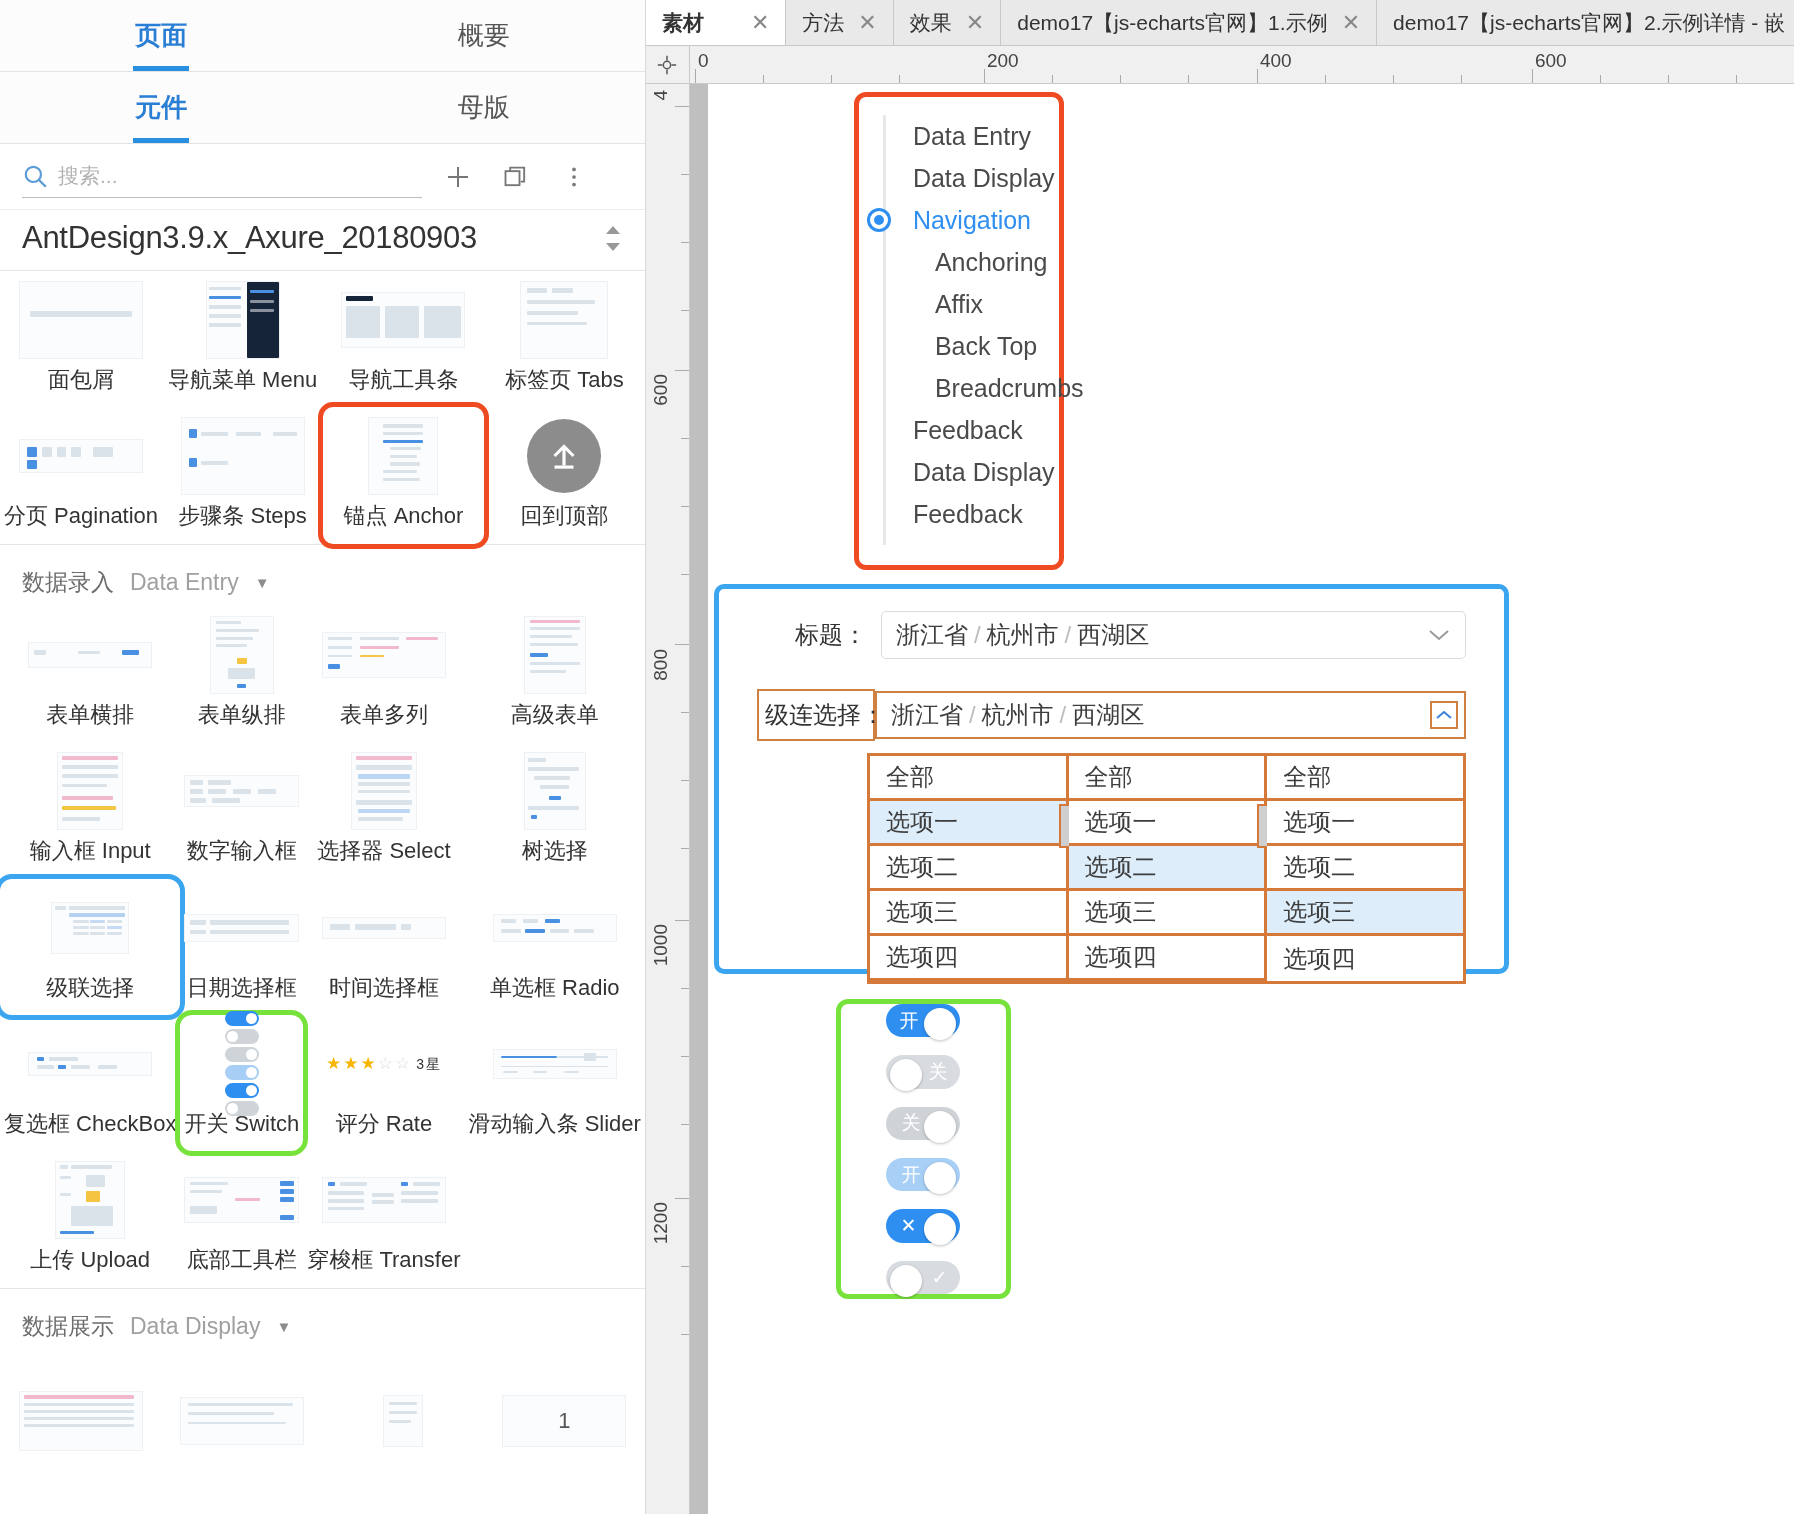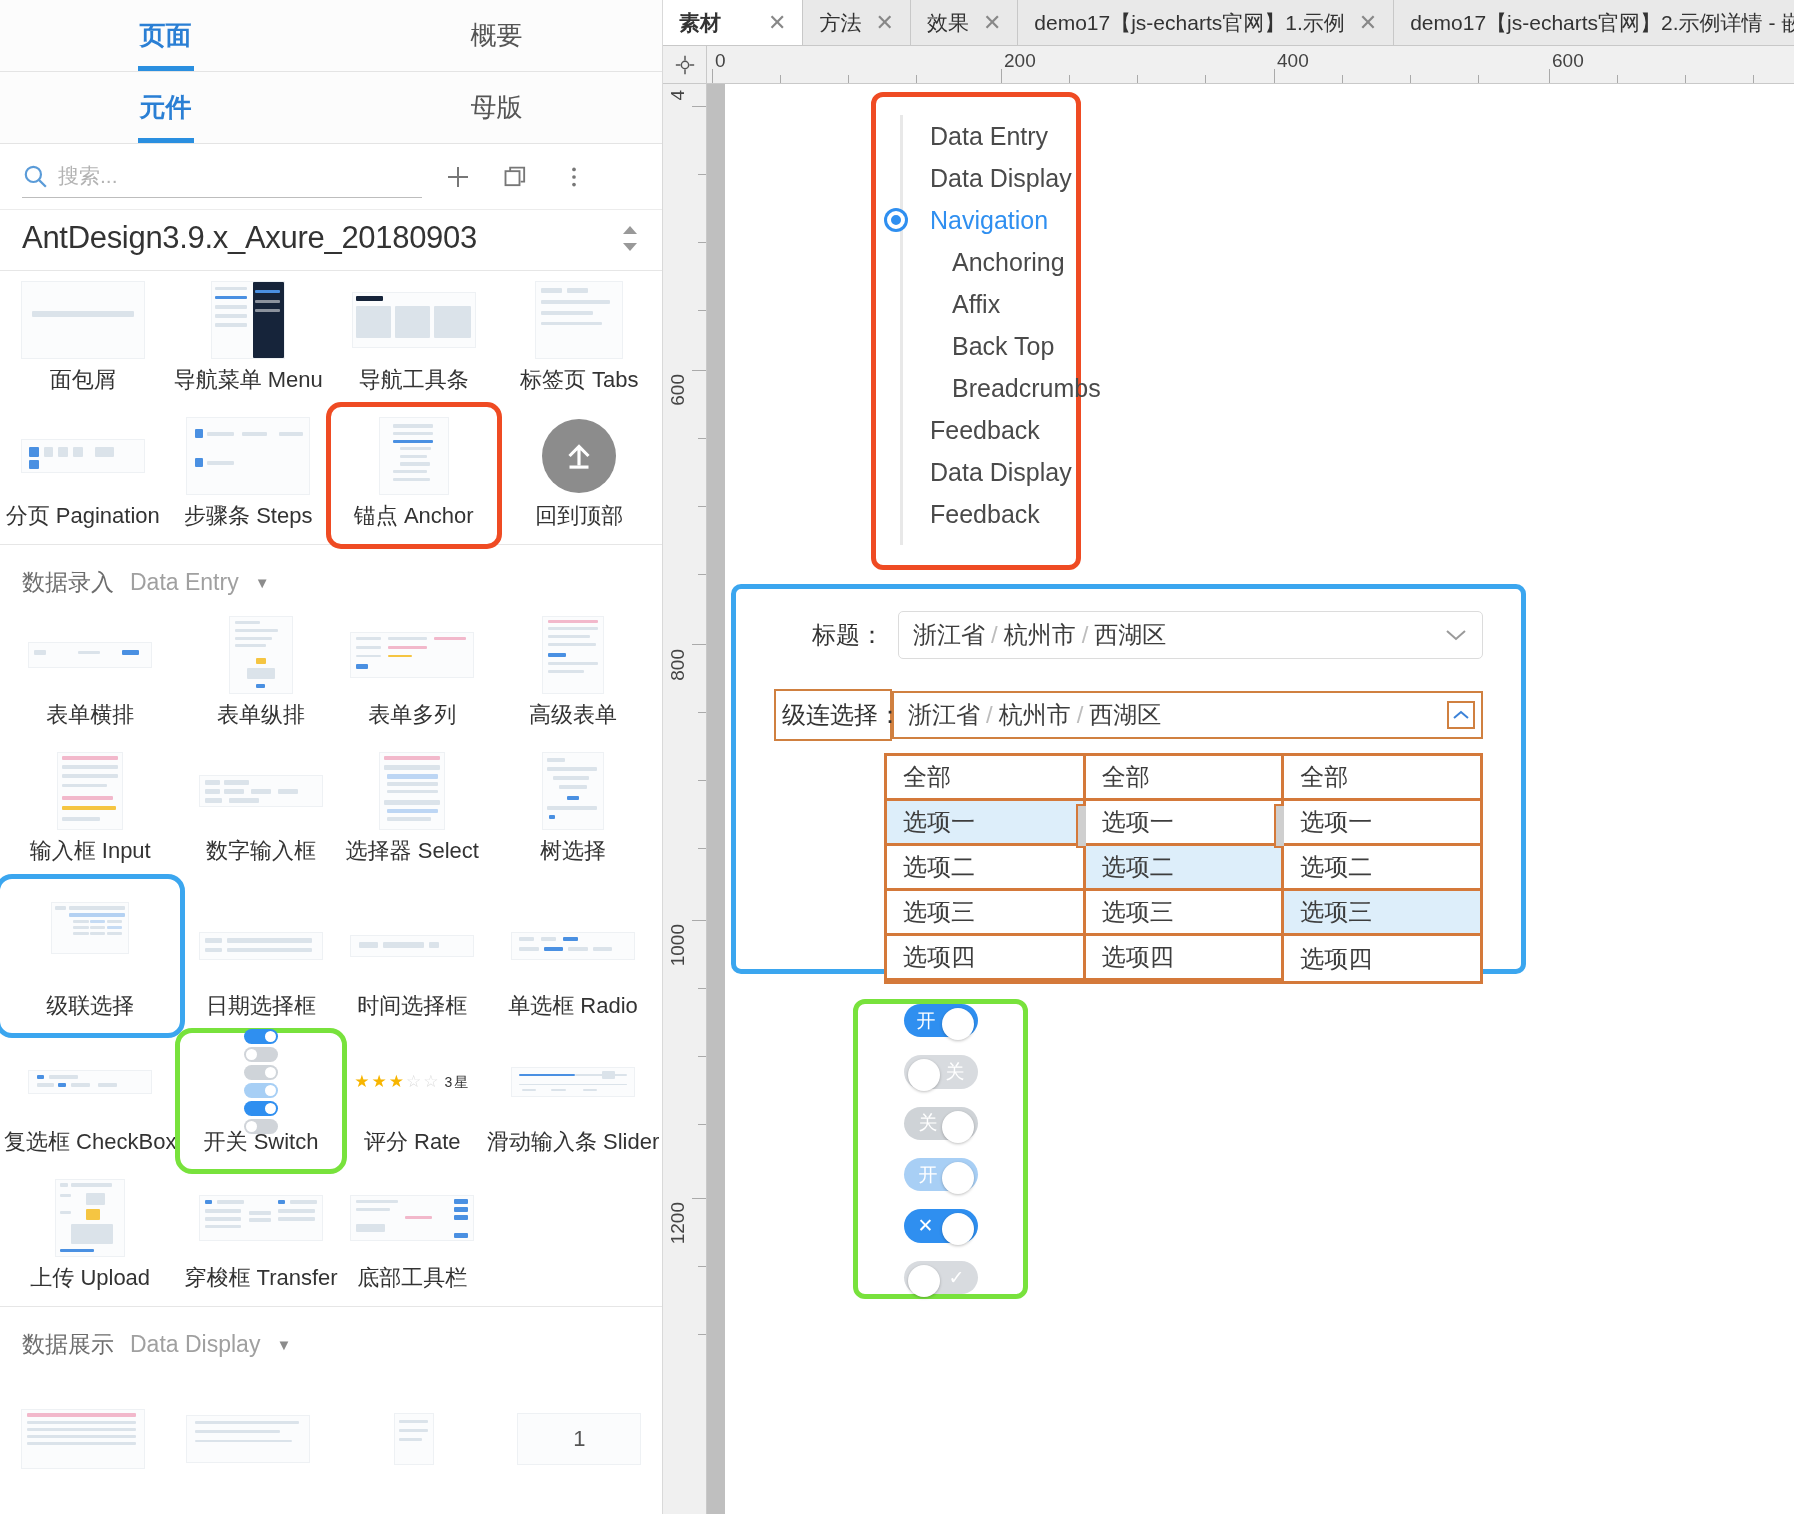--- a/index.html
+++ b/index.html
@@ -70,21 +70,21 @@
   .cell .thumb {
     width: 100%; max-width: 124px; height: 78px;
     display: flex; align-items: center; justify-content: center;
     margin-bottom: 8px;
   }
   .cell .cap {
     font-size: 22px; color: #333; text-align: center;
     white-space: nowrap; line-height: 1.2;
   }
   .hl-red  { outline: 5px solid #ef4b23; border-radius: 10px; }
-  .hl-blue { outline: 5px solid #3ba6ef; border-radius: 12px; gap: 18px; }
+  .hl-blue { outline: 5px solid #3ba6ef; border-radius: 12px; }
   .hl-green{ outline: 5px solid #78e23c; border-radius: 12px; }
 
   .section-hdr {
     padding: 22px 22px 8px 22px; font-size: 23px; color: #8c8c8c;
     border-top: 1px solid #e6e6e6; display: flex; align-items: center; gap: 16px;
   }
   .section-hdr .zh { color: #6d6d6d; }
   .section-hdr .en { color: #a0a0a0; }
   .caret { font-size: 15px; color: #8c8c8c; }
 
@@ -648,49 +648,49 @@
               <i class="y" style="left:44%;top:38%;width:20%;height:14%"></i>
               <i style="left:22%;top:58%;width:62%;height:26%"></i>
               <i class="b" style="left:6%;top:90%;width:50%;height:4%"></i>
             </div>
           </div>
           <div class="cap">上传 Upload</div>
         </div>
         <div class="cell">
           <div class="thumb">
             <div class="mini" style="height:46px">
+              <i style="left:4%;top:8%;width:34%;height:7%"></i>
+              <i class="b" style="left:84%;top:6%;width:12%;height:11%"></i>
+              <i style="left:4%;top:26%;width:28%;height:7%"></i>
+              <i class="b" style="left:84%;top:24%;width:12%;height:11%"></i>
+              <i class="p" style="left:44%;top:44%;width:22%;height:7%"></i>
+              <i class="b" style="left:84%;top:42%;width:12%;height:11%"></i>
+              <i style="left:4%;top:62%;width:24%;height:18%"></i>
+              <i class="b" style="left:84%;top:84%;width:12%;height:11%"></i>
+            </div>
+          </div>
+          <div class="cap">底部工具栏</div>
+        </div>
+        <div class="cell">
+          <div class="thumb">
+            <div class="mini" style="height:46px">
               <i class="b" style="left:4%;top:8%;width:6%;height:10%"></i>
               <i style="left:14%;top:8%;width:22%;height:10%"></i>
               <i style="left:4%;top:28%;width:30%;height:9%"></i>
               <i style="left:4%;top:46%;width:30%;height:9%"></i>
               <i style="left:4%;top:64%;width:30%;height:9%"></i>
               <i style="left:40%;top:34%;width:18%;height:8%"></i>
               <i style="left:40%;top:50%;width:18%;height:8%"></i>
               <i class="b" style="left:64%;top:8%;width:6%;height:10%"></i>
               <i style="left:74%;top:8%;width:22%;height:10%"></i>
               <i style="left:64%;top:28%;width:30%;height:9%"></i>
               <i style="left:64%;top:46%;width:30%;height:9%"></i>
             </div>
           </div>
           <div class="cap">穿梭框 Transfer</div>
-        </div>
-        <div class="cell">
-          <div class="thumb">
-            <div class="mini" style="height:46px">
-              <i style="left:4%;top:8%;width:34%;height:7%"></i>
-              <i class="b" style="left:84%;top:6%;width:12%;height:11%"></i>
-              <i style="left:4%;top:26%;width:28%;height:7%"></i>
-              <i class="b" style="left:84%;top:24%;width:12%;height:11%"></i>
-              <i class="p" style="left:44%;top:44%;width:22%;height:7%"></i>
-              <i class="b" style="left:84%;top:42%;width:12%;height:11%"></i>
-              <i style="left:4%;top:62%;width:24%;height:18%"></i>
-              <i class="b" style="left:84%;top:84%;width:12%;height:11%"></i>
-            </div>
-          </div>
-          <div class="cap">底部工具栏</div>
         </div>
         <div class="cell"></div>
       </div>
 
       <div class="section-hdr">
         <span class="zh">数据展示</span>
         <span class="en">Data Display</span>
         <span class="caret">▼</span>
       </div>
 

